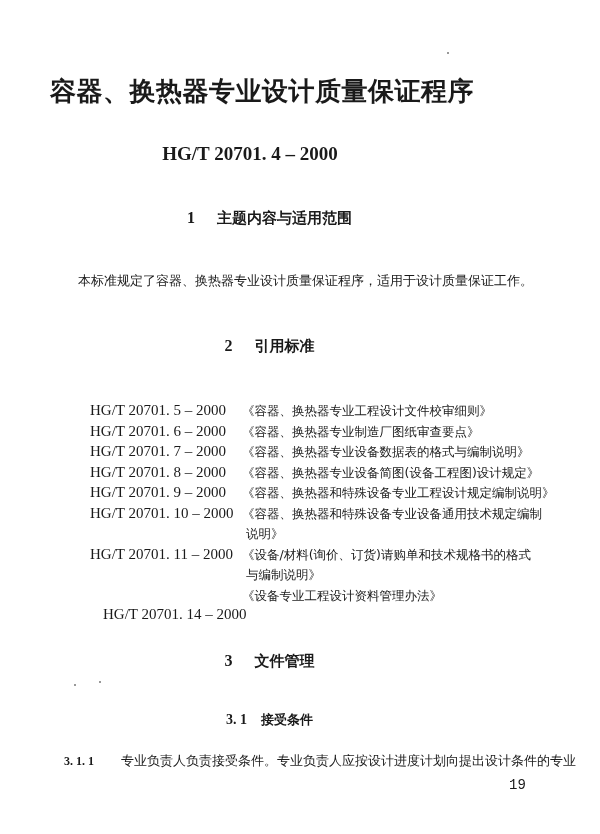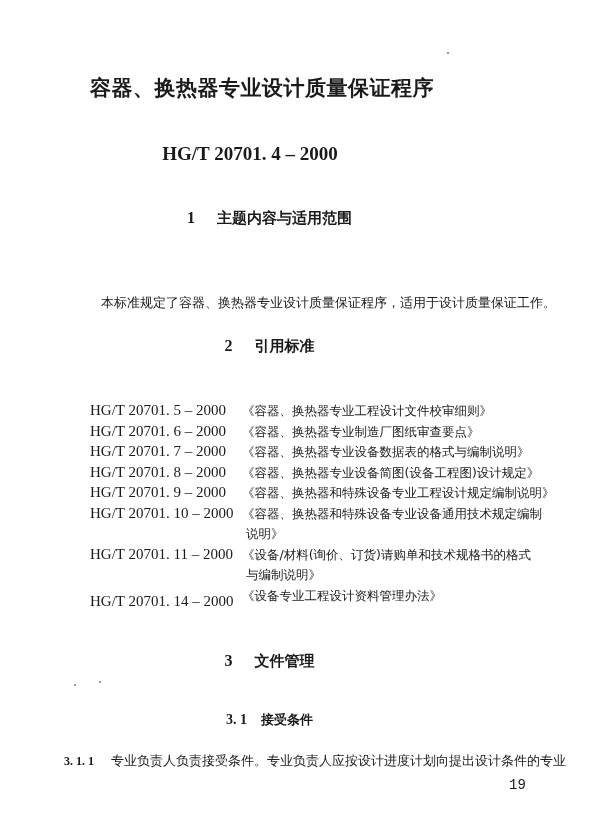--- a/index.html
+++ b/index.html
@@ -3,21 +3,21 @@
 <meta charset="utf-8">
 <style>
   html, body { margin:0; padding:0; }
   body {
     width:600px; height:834px; background:#ffffff; position:relative; overflow:hidden;
     font-family: "DejaVu Serif", "Liberation Serif", serif; color:#1a1a1a;
   }
   .abs { position:absolute; white-space:nowrap; }
   .title {
     left:0; width:524px; top:74px; text-align:center;
-    font-family: "DejaVu Sans", sans-serif; font-weight:bold; font-size:21px; letter-spacing:0.5px;
+    font-family: "DejaVu Sans", sans-serif; font-weight:bold; font-size:26px; letter-spacing:0.5px;
   }
   .std-no {
     left:0; width:500px; top:143px; text-align:center;
     font-family: "Liberation Serif", serif; font-weight:bold; font-size:19px;
   }
   .sec-head {
     left:0; width:539px; text-align:center;
     font-family: "DejaVu Sans", sans-serif; font-weight:bold; font-size:15px;
   }
   .sec-head .num { font-family:"Liberation Serif", serif; margin-right:22px; font-size:16px; }
@@ -38,21 +38,21 @@
 <body>
 
 <div>
 
   <div class="abs title">容器、换热器专业设计质量保证程序</div>
   <div class="abs std-no">HG/T  20701. 4 – 2000</div>
 
   <div class="abs sec-head" style="top:209px;">
     <span class="num">1</span><span>主题内容与适用范围</span>
   </div>
-  <div class="abs para" style="left:101px; top:272px;margin-top:22px;">本标准规定了容器、换热器专业设计质量保证程序，适用于设计质量保证工作。</div>
+  <div class="abs para" style="left:78px; top:272px;">本标准规定了容器、换热器专业设计质量保证程序，适用于设计质量保证工作。</div>
 
   <div class="abs sec-head" style="top:337px;">
     <span class="num">2</span><span>引用标准</span>
   </div>
 
   <div>
     <div class="abs ref-code" style="top:402px;">HG/T  20701. 5 – 2000</div>
     <div class="abs ref-title" style="top:403px;">《容器、换热器专业工程设计文件校审细则》</div>
 
     <div class="abs ref-code" style="top:423px;">HG/T  20701. 6 – 2000</div>
@@ -68,35 +68,35 @@
     <div class="abs ref-title" style="top:485px;">《容器、换热器和特殊设备专业工程设计规定编制说明》</div>
 
     <div class="abs ref-code" style="top:505px;">HG/T  20701. 10 – 2000</div>
     <div class="abs ref-title" style="top:506px;">《容器、换热器和特殊设备专业设备通用技术规定编制</div>
     <div class="abs ref-title" style="top:526px; left:246px;">说明》</div>
 
     <div class="abs ref-code" style="top:546px;">HG/T  20701. 11 – 2000</div>
     <div class="abs ref-title" style="top:547px;">《设备/材料(询价、订货)请购单和技术规格书的格式</div>
     <div class="abs ref-title" style="top:567px; left:246px;">与编制说明》</div>
 
-    <div class="abs ref-code" style="top:593px;">HG/T  20701. 14 – 2000</div>
+    <div class="abs ref-code" style="top:606px;margin-left:13px;">HG/T  20701. 14 – 2000</div>
     <div class="abs ref-title" style="top:588px;">《设备专业工程设计资料管理办法》</div>
   </div>
 
   <div class="abs sec-head" style="top:652px;">
     <span class="num">3</span><span>文件管理</span>
   </div>
 
   <div class="abs sec-head" style="top:711px; font-size:13px;">
     <span class="num" style="font-size:14px; margin-right:14px;">3. 1</span><span>接受条件</span>
   </div>
 
   <div class="abs" style="left:64px; top:750px;">
     <span class="clause-num">3. 1. 1</span>
-    <span class="para" style="margin-left:12px;">专业负责人负责接受条件。专业负责人应按设计进度计划向提出设计条件的专业</span>
+    <span class="para" style="margin-left:22px;">专业负责人负责接受条件。专业负责人应按设计进度计划向提出设计条件的专业</span>
   </div>
 
   <div class="abs page-num" style="left:509px; top:777px;">19</div>
 
   <div class="speck" style="left:447px; top:52px;"></div>
   <div class="speck" style="left:99px; top:681px;"></div>
   <div class="speck" style="left:74px; top:684px;"></div>
 </div>
 
 </body></html>

